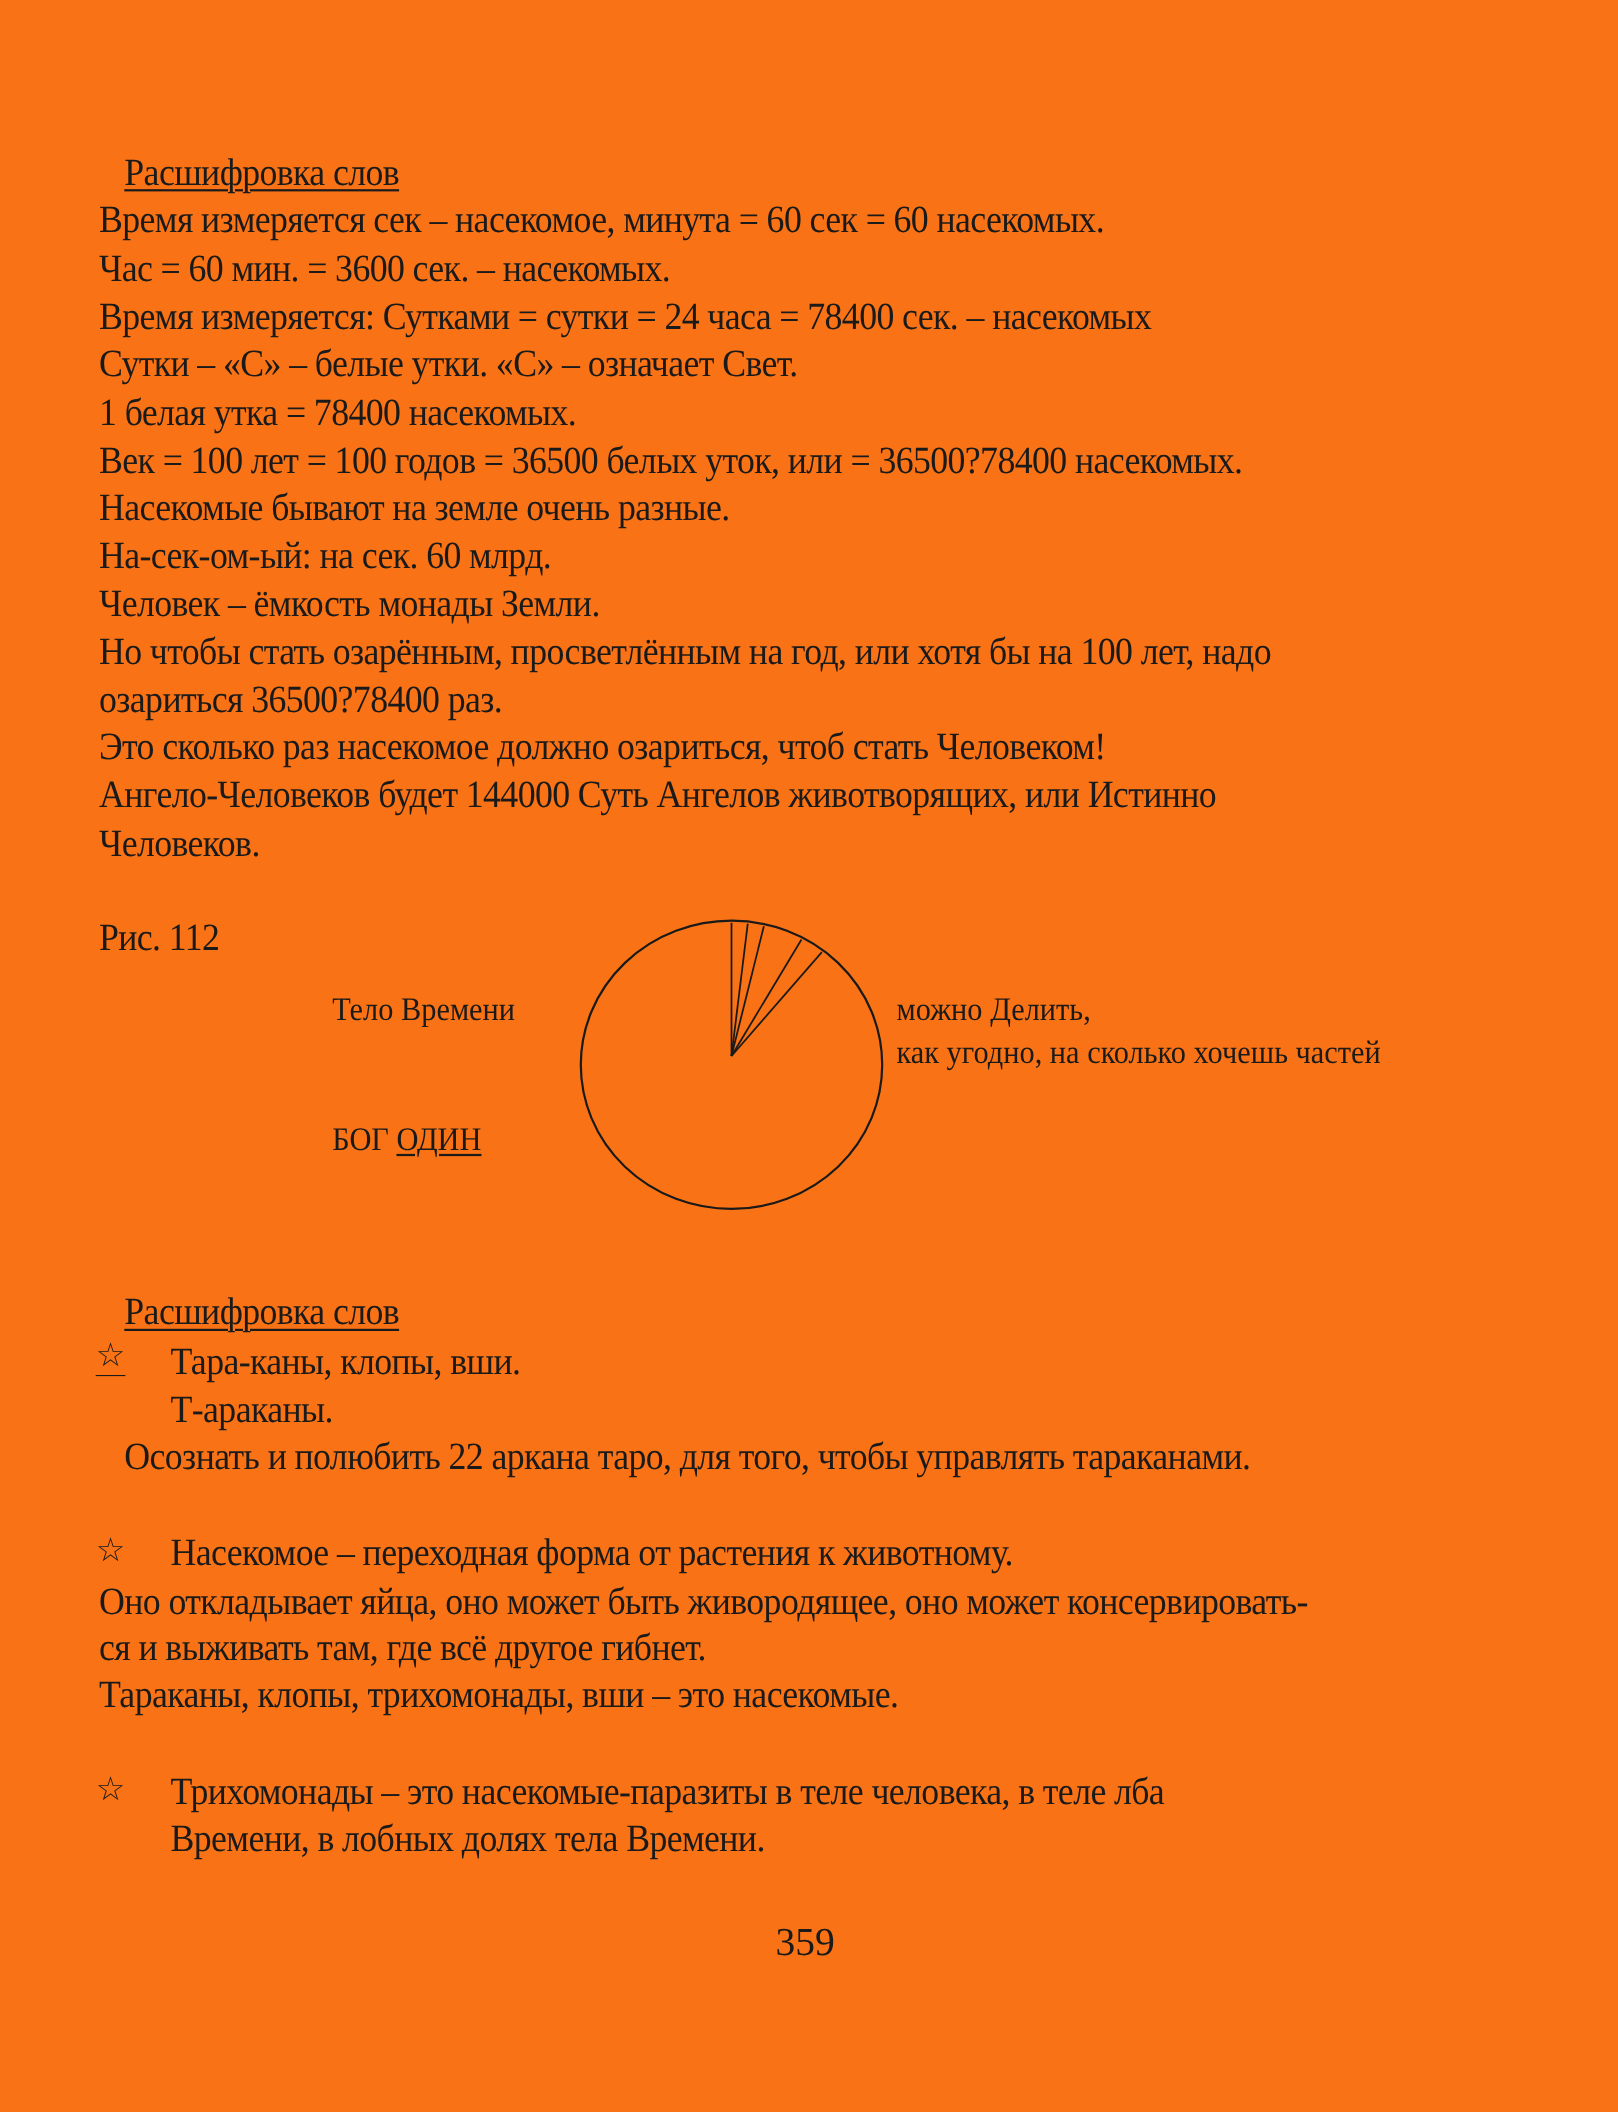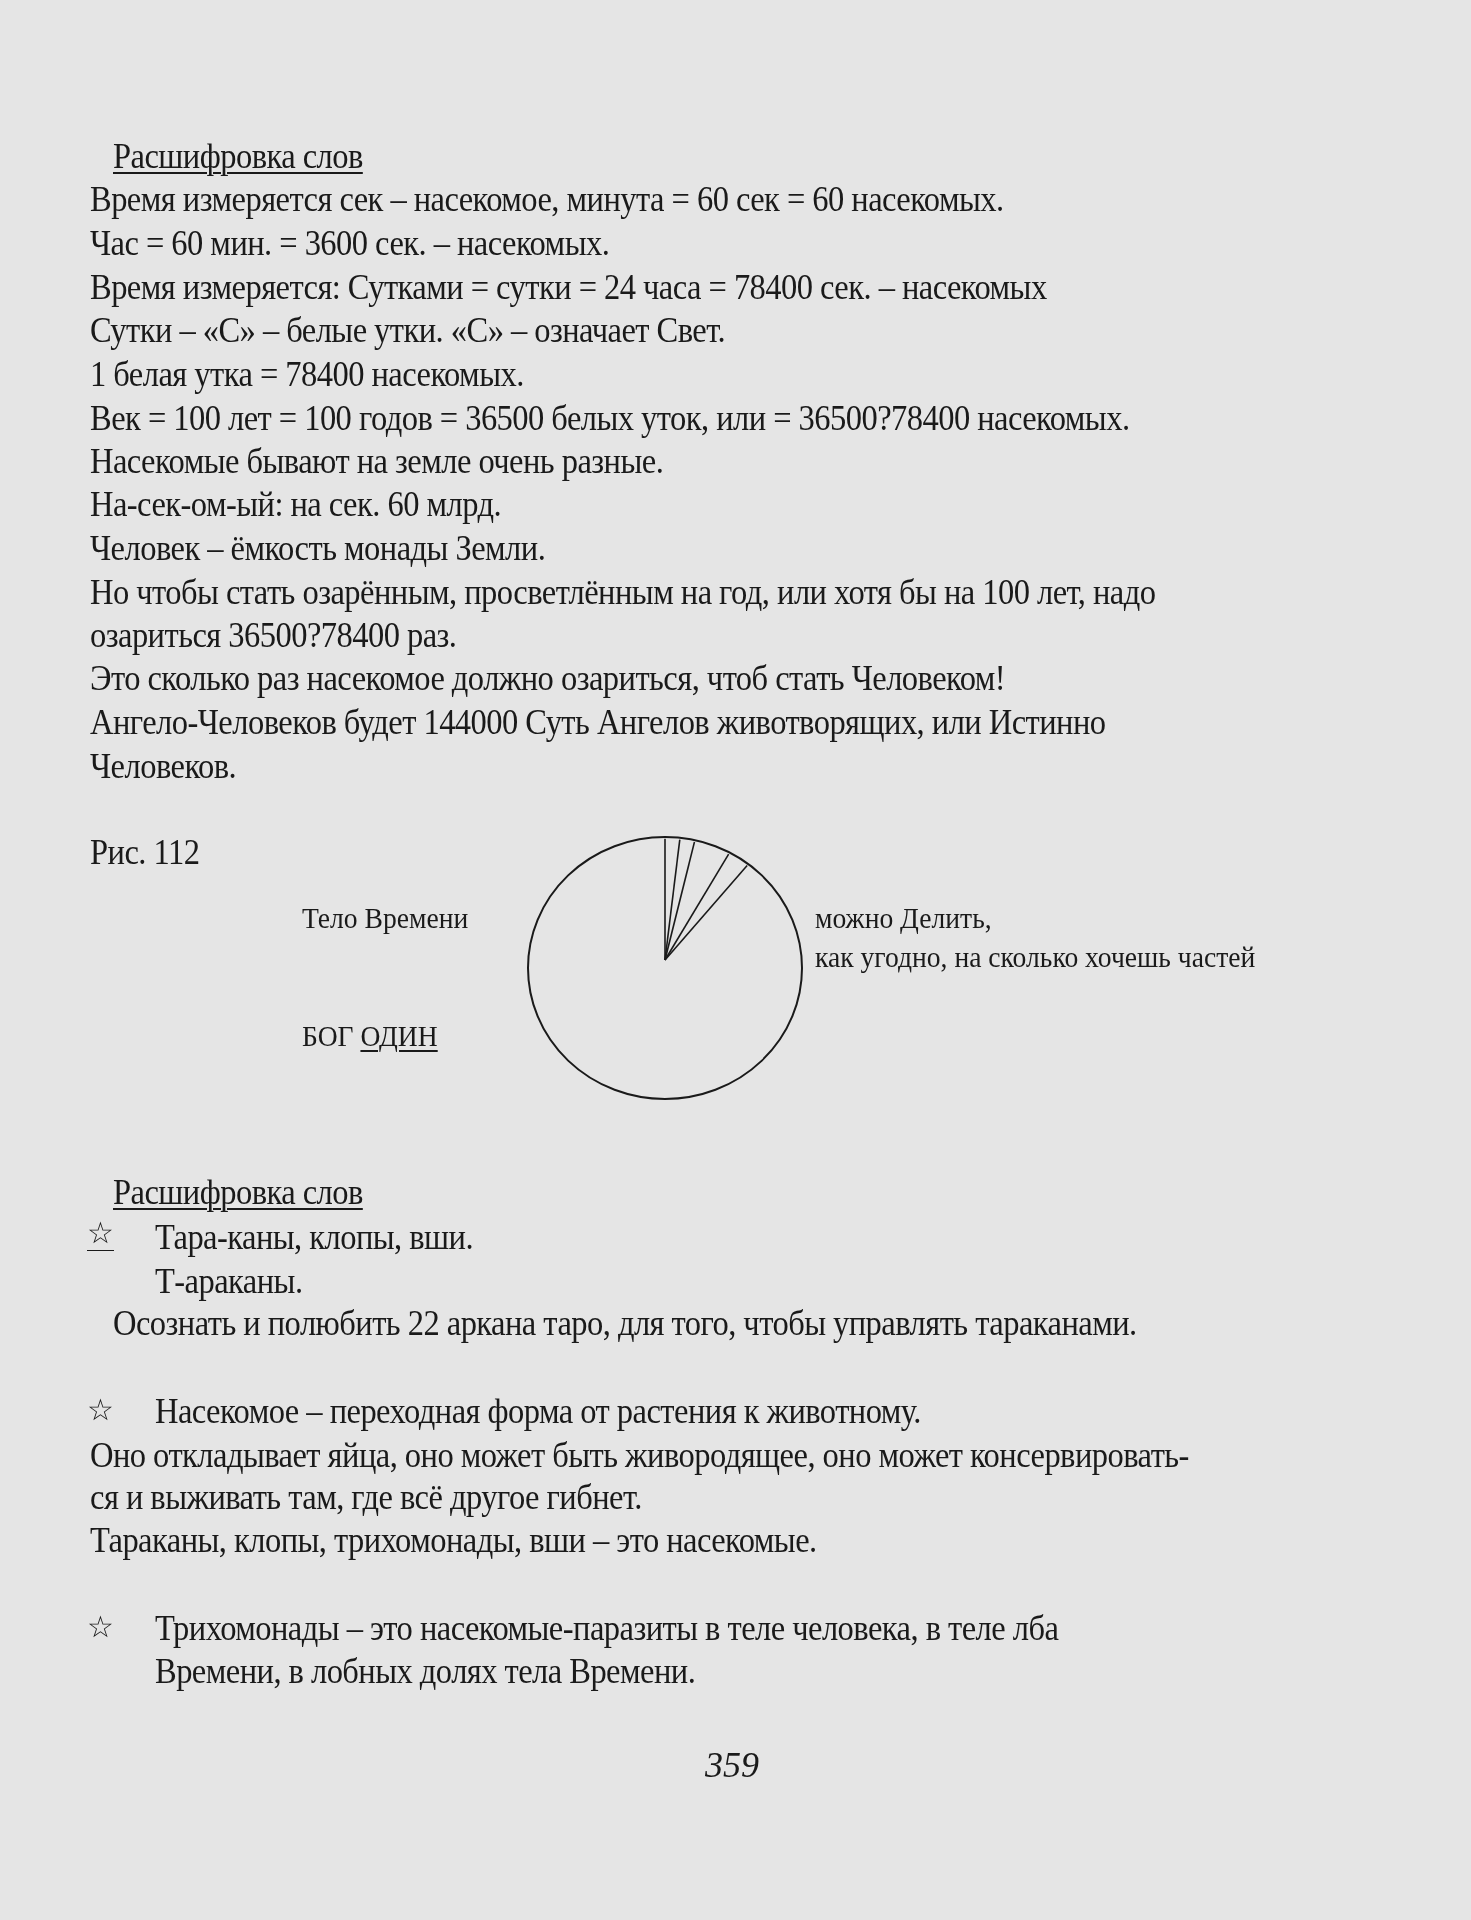--- a/index.html
+++ b/index.html
@@ -1,17 +1,17 @@
 <!DOCTYPE html>
 <html><head>
 <meta charset="utf-8">
 <style>
   html, body { margin: 0; padding: 0; background: #ffffff; }
   body { width: 1471px; height: 1920px; position: relative; overflow: hidden; }
-  .page { position: absolute; left: 0; top: 0; width: 1471px; height: 1920px; background: #e5e5e5; }
+  .page { position: absolute; left: 0; top: 0; width: 1471px; height: 1920px; background: #f97316; }
   .ln {
     position: absolute;
     font-family: "Liberation Serif", "DejaVu Serif", serif;
     font-size: 35px;
     line-height: 40px;
     color: #1a1a1a;
     white-space: nowrap;
     letter-spacing: -0.6px;
     transform-origin: left center;
     transform: scaleX(0.93);
@@ -35,21 +35,20 @@
     line-height: 40px;
     color: #1a1a1a;
   }
   .star.ul { border-bottom: 1.5px solid #1a1a1a; line-height: 34px; }
   .pageno {
     position: absolute;
     font-family: "Liberation Serif", "DejaVu Serif", serif;
     font-size: 36px;
     line-height: 40px;
     color: #1a1a1a;
-    font-style: italic;
   }
   svg.fig { position: absolute; left: 0; top: 0; }
 </style>
 </head>
 <body>
 
 <div class="page">
 
   <div class="ln u" style="left:113px; top:137px;">Расшифровка слов</div>
 

